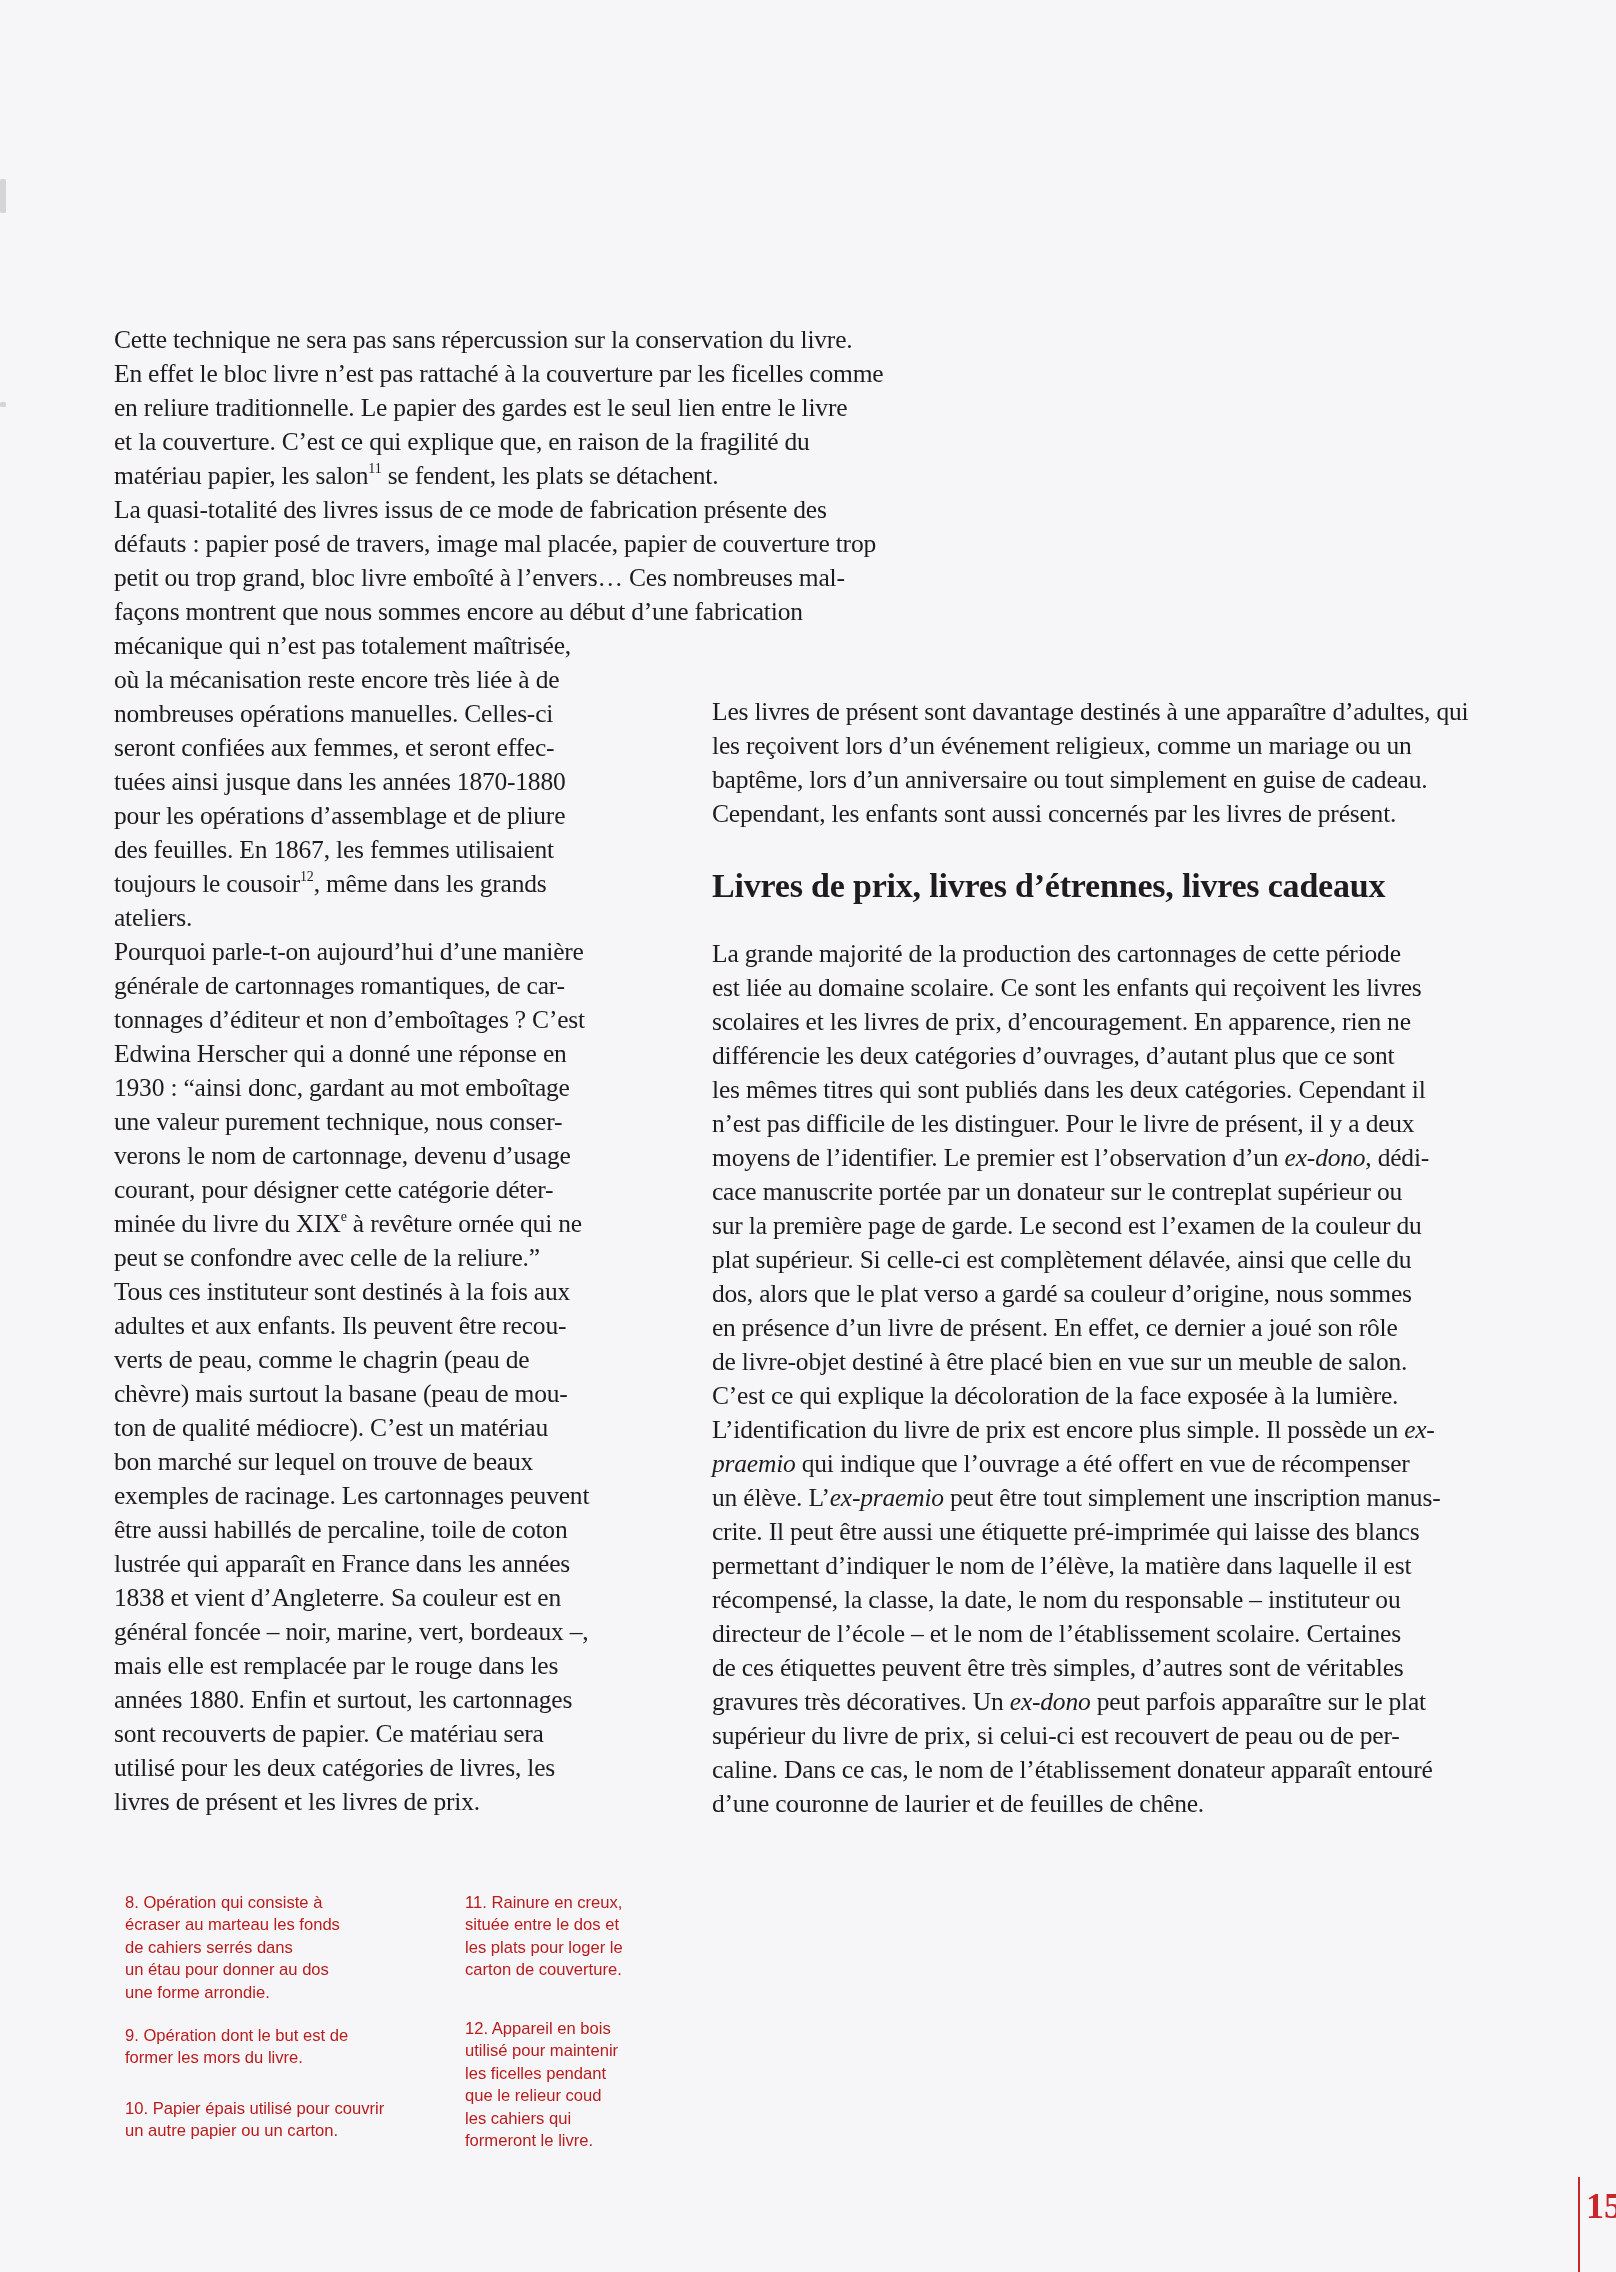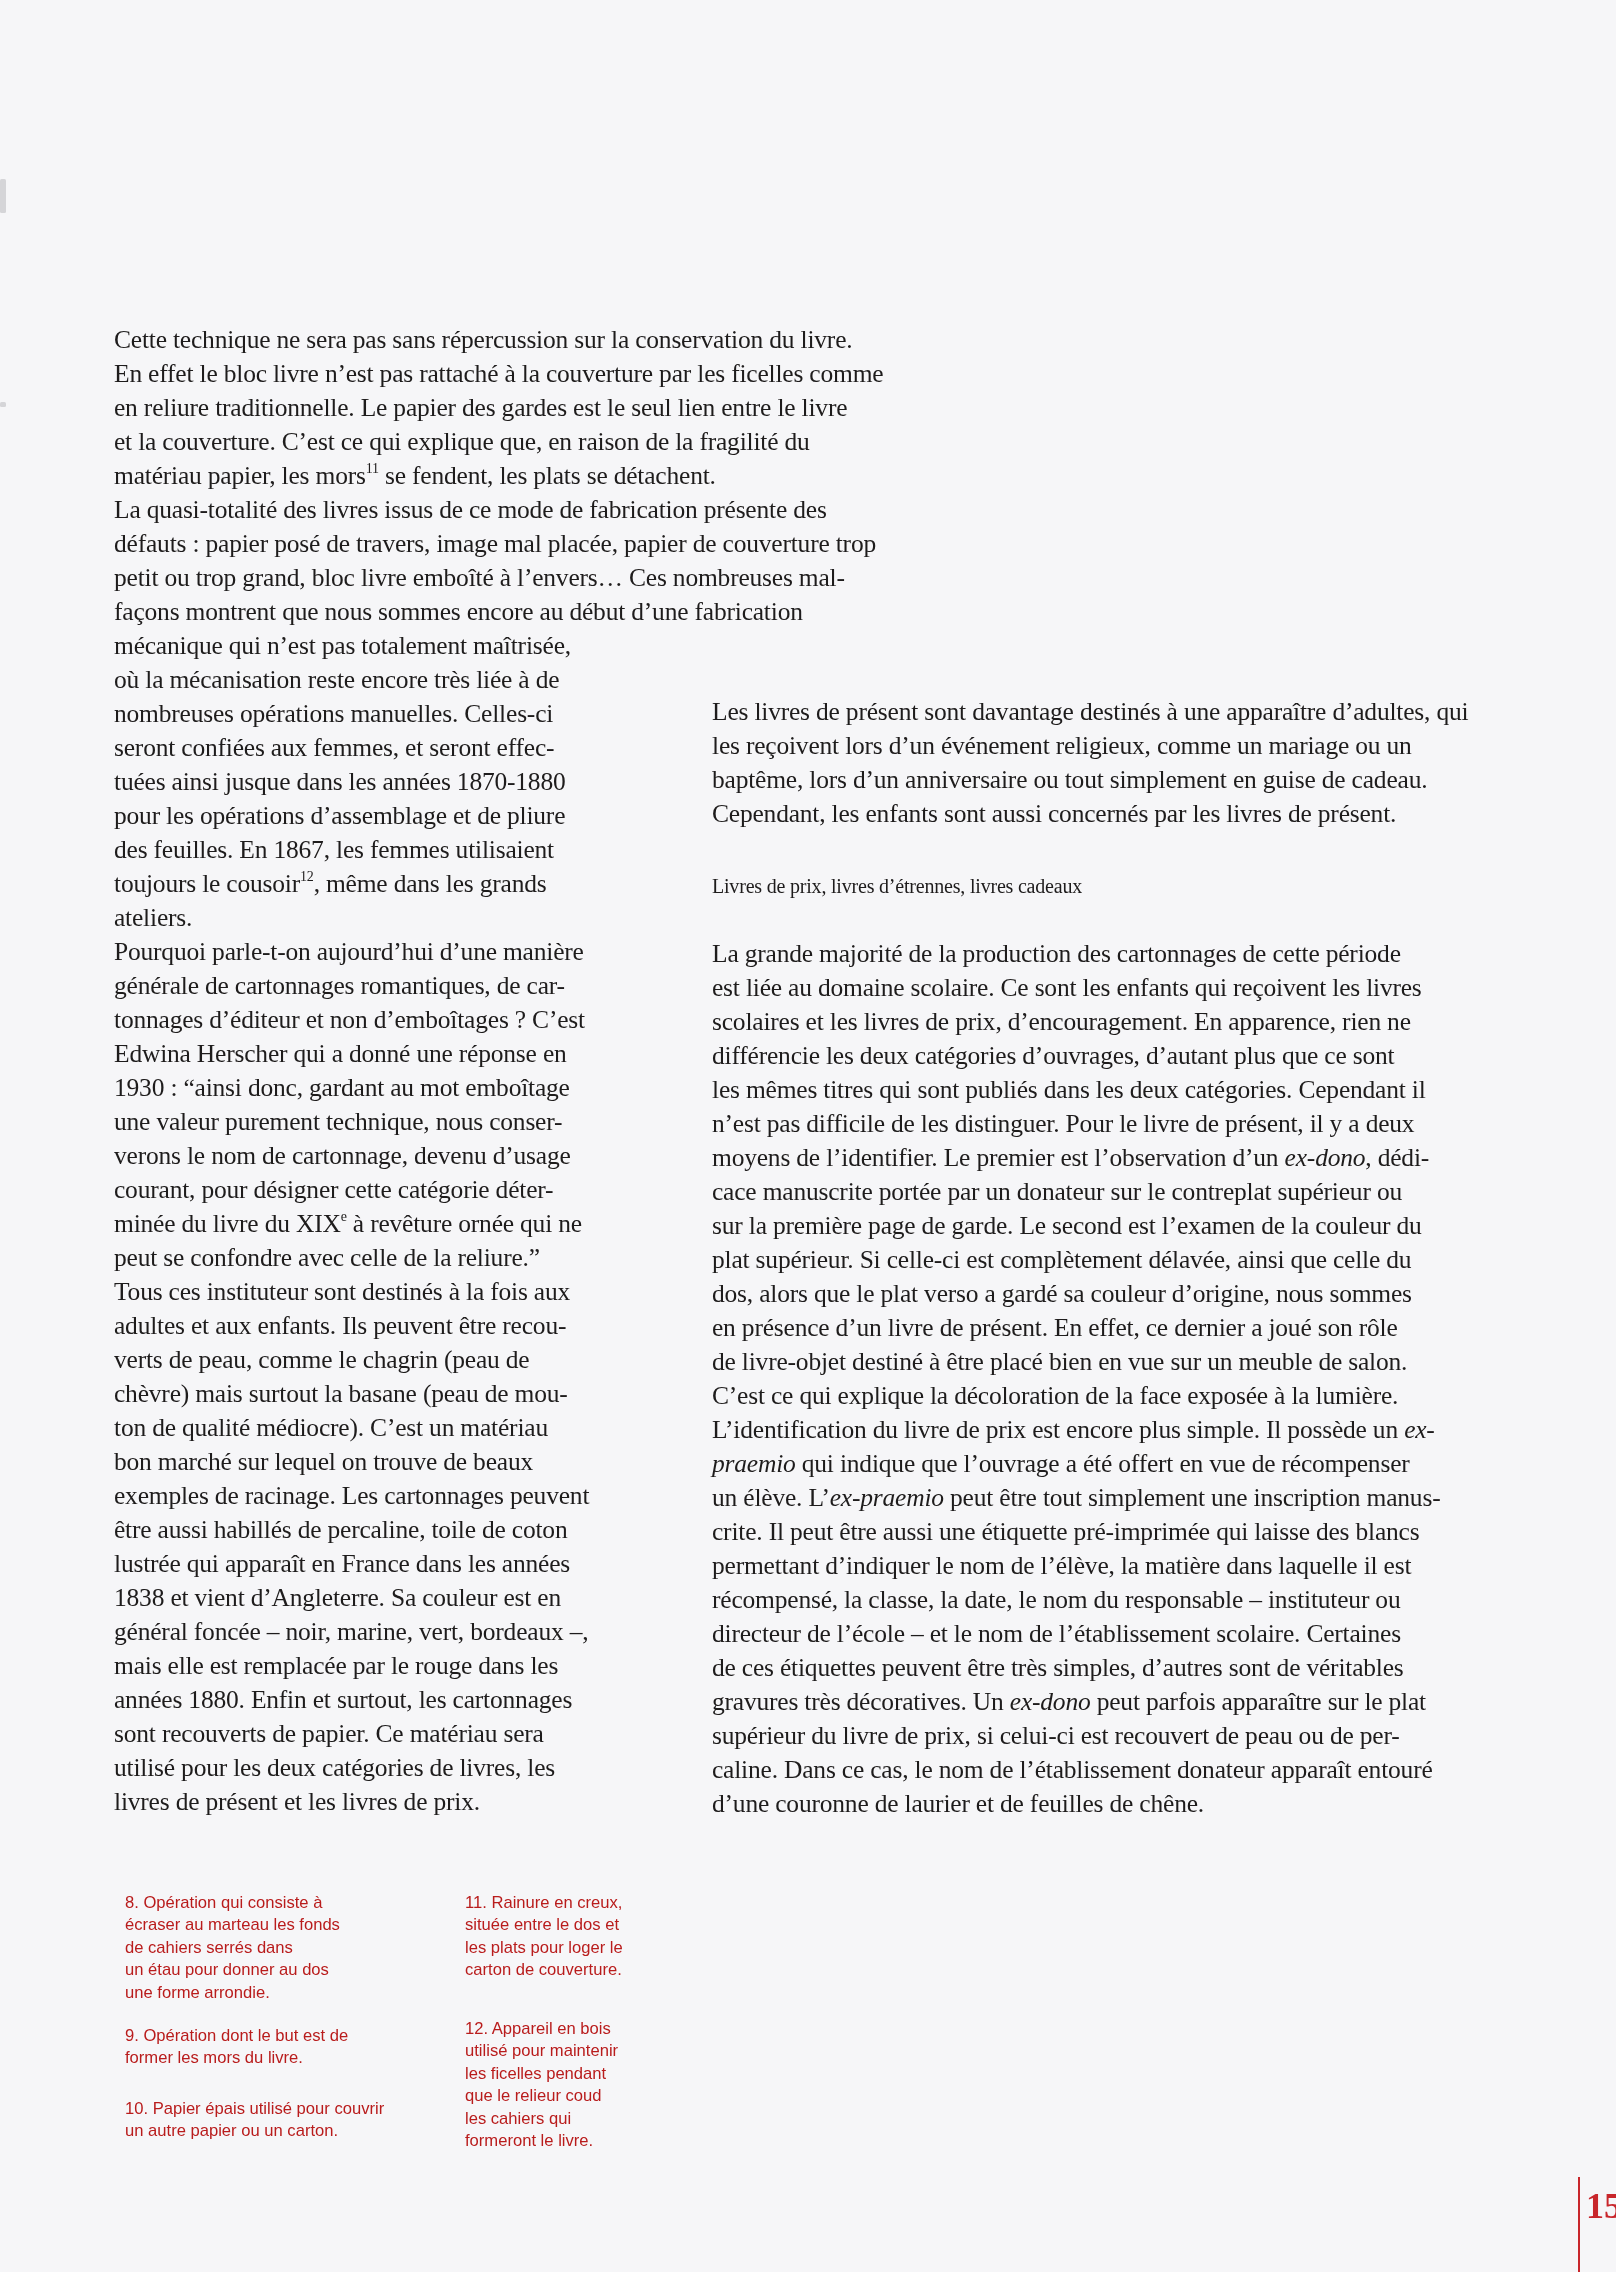--- a/index.html
+++ b/index.html
@@ -16,21 +16,21 @@
     white-space: nowrap;
     font-size: 25.5px;
     line-height: 34px;
     letter-spacing: -0.2px;
   }
   .top .line { left: 114px; }
   .left .line { left: 114px; }
   .right .line { left: 712px; }
   sup { font-size: 14px; line-height: 0; vertical-align: 10.8px; }
   em { font-style: italic; }
-  .heading { font-weight: normal; font-size: 20px; }
+  .heading { font-weight: bold; font-size: 34px; }
   .fn {
     position: absolute;
     font-family: "Liberation Sans", "DejaVu Sans", sans-serif;
     font-size: 16.6px;
     line-height: 22.4px;
     color: #b91c1c;
     white-space: pre-line;
   }
   .pagenum {
     position: absolute;
@@ -58,21 +58,21 @@
 <div class="page">
 
   <div class="edge-mark" style="top:179px;height:34px;"></div>
   <div class="edge-mark" style="top:402px;height:4.6px;"></div>
 
   <div class="top">
     <div class="line" style="top:323px">Cette technique ne sera pas sans répercussion sur la conservation du livre.</div>
     <div class="line" style="top:357px">En effet le bloc livre n’est pas rattaché à la couverture par les ficelles comme</div>
     <div class="line" style="top:391px">en reliure traditionnelle. Le papier des gardes est le seul lien entre le livre</div>
     <div class="line" style="top:425px">et la couverture. C’est ce qui explique que, en raison de la fragilité du</div>
-    <div class="line" style="top:459px"><span>matériau papier, les mors</span><sup>11</sup><span> se fendent, les plats se détachent.</span></div>
+    <div class="line" style="top:459px"><span>matériau papier, les salon</span><sup>11</sup><span> se fendent, les plats se détachent.</span></div>
     <div class="line" style="top:493px">La quasi-totalité des livres issus de ce mode de fabrication présente des</div>
     <div class="line" style="top:527px">défauts : papier posé de travers, image mal placée, papier de couverture trop</div>
     <div class="line" style="top:561px">petit ou trop grand, bloc livre emboîté à l’envers… Ces nombreuses mal-</div>
     <div class="line" style="top:595px">façons montrent que nous sommes encore au début d’une fabrication</div>
     <div class="line" style="top:629px">mécanique qui n’est pas totalement maîtrisée,</div>
   </div>
 
   <div class="left">
     <div class="line" style="top:663px">où la mécanisation reste encore très liée à de</div>
     <div class="line" style="top:697px">nombreuses opérations manuelles. Celles-ci</div>

